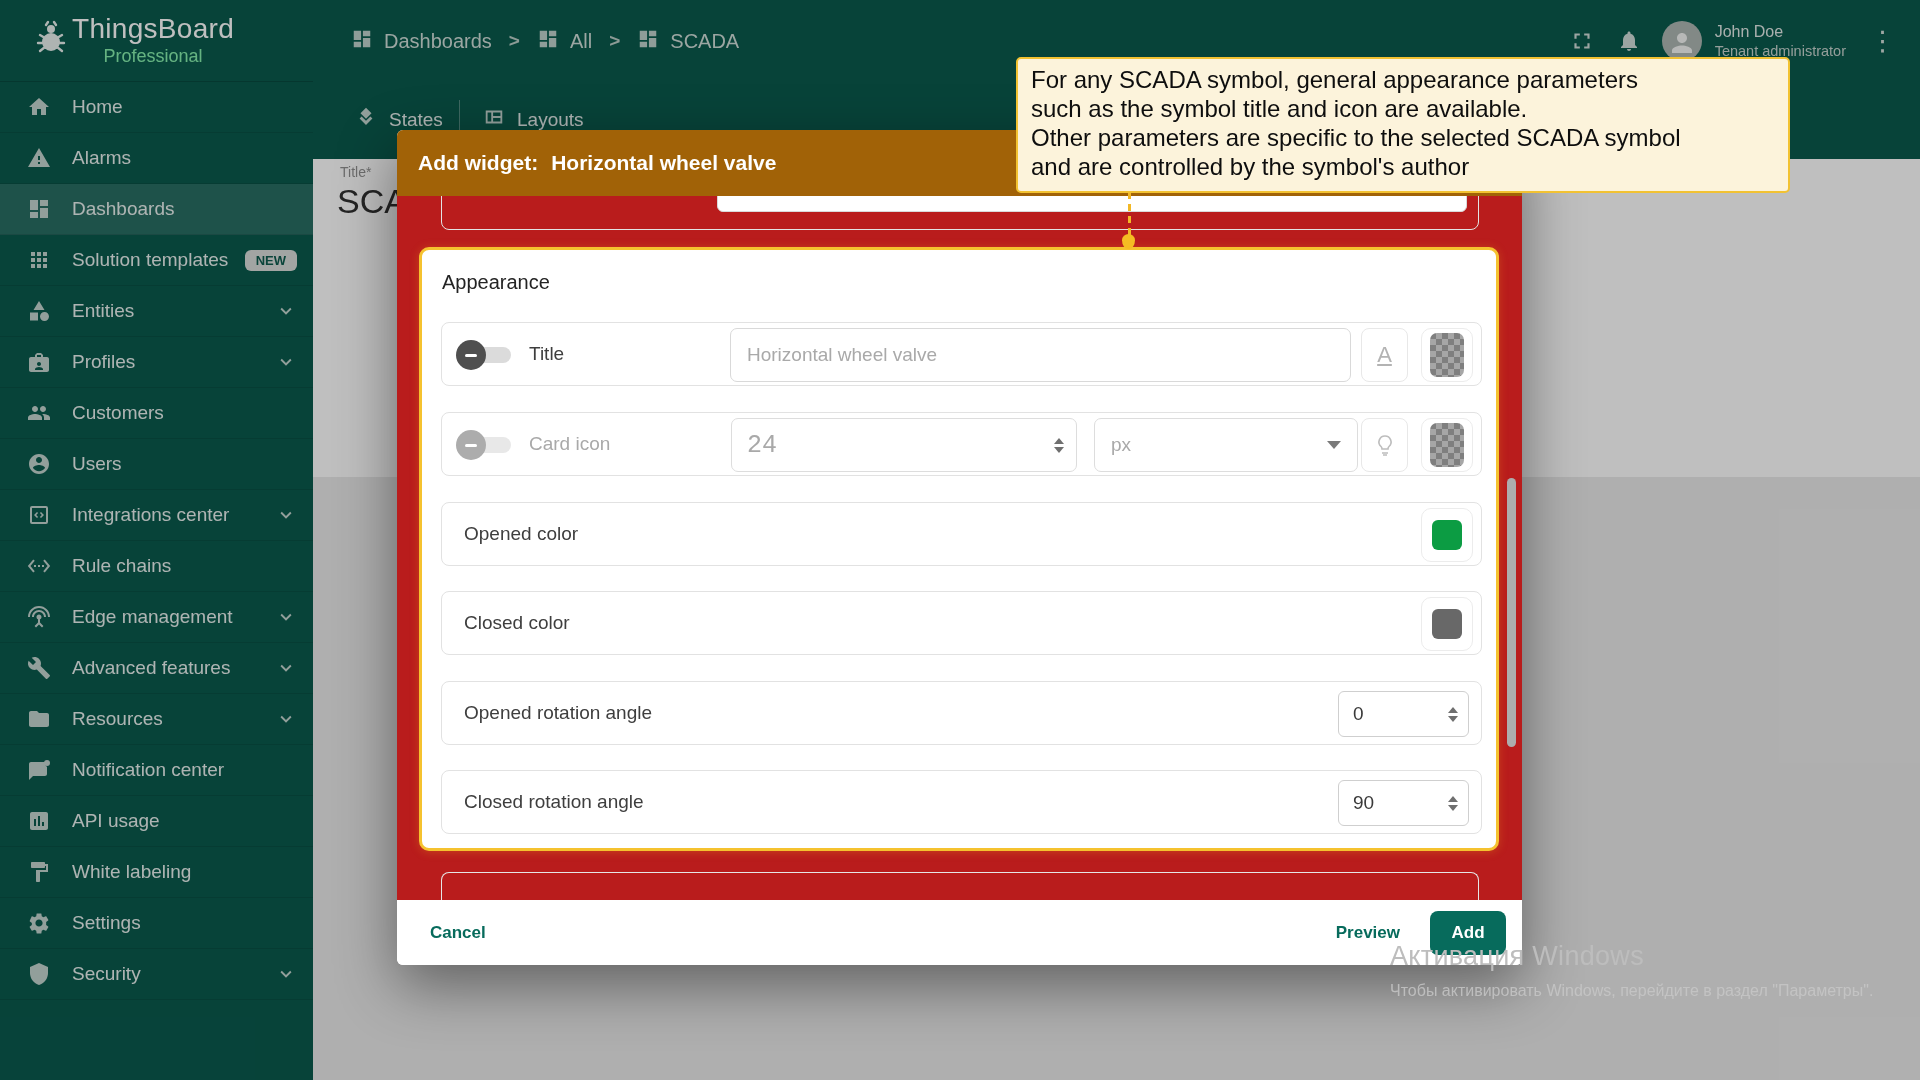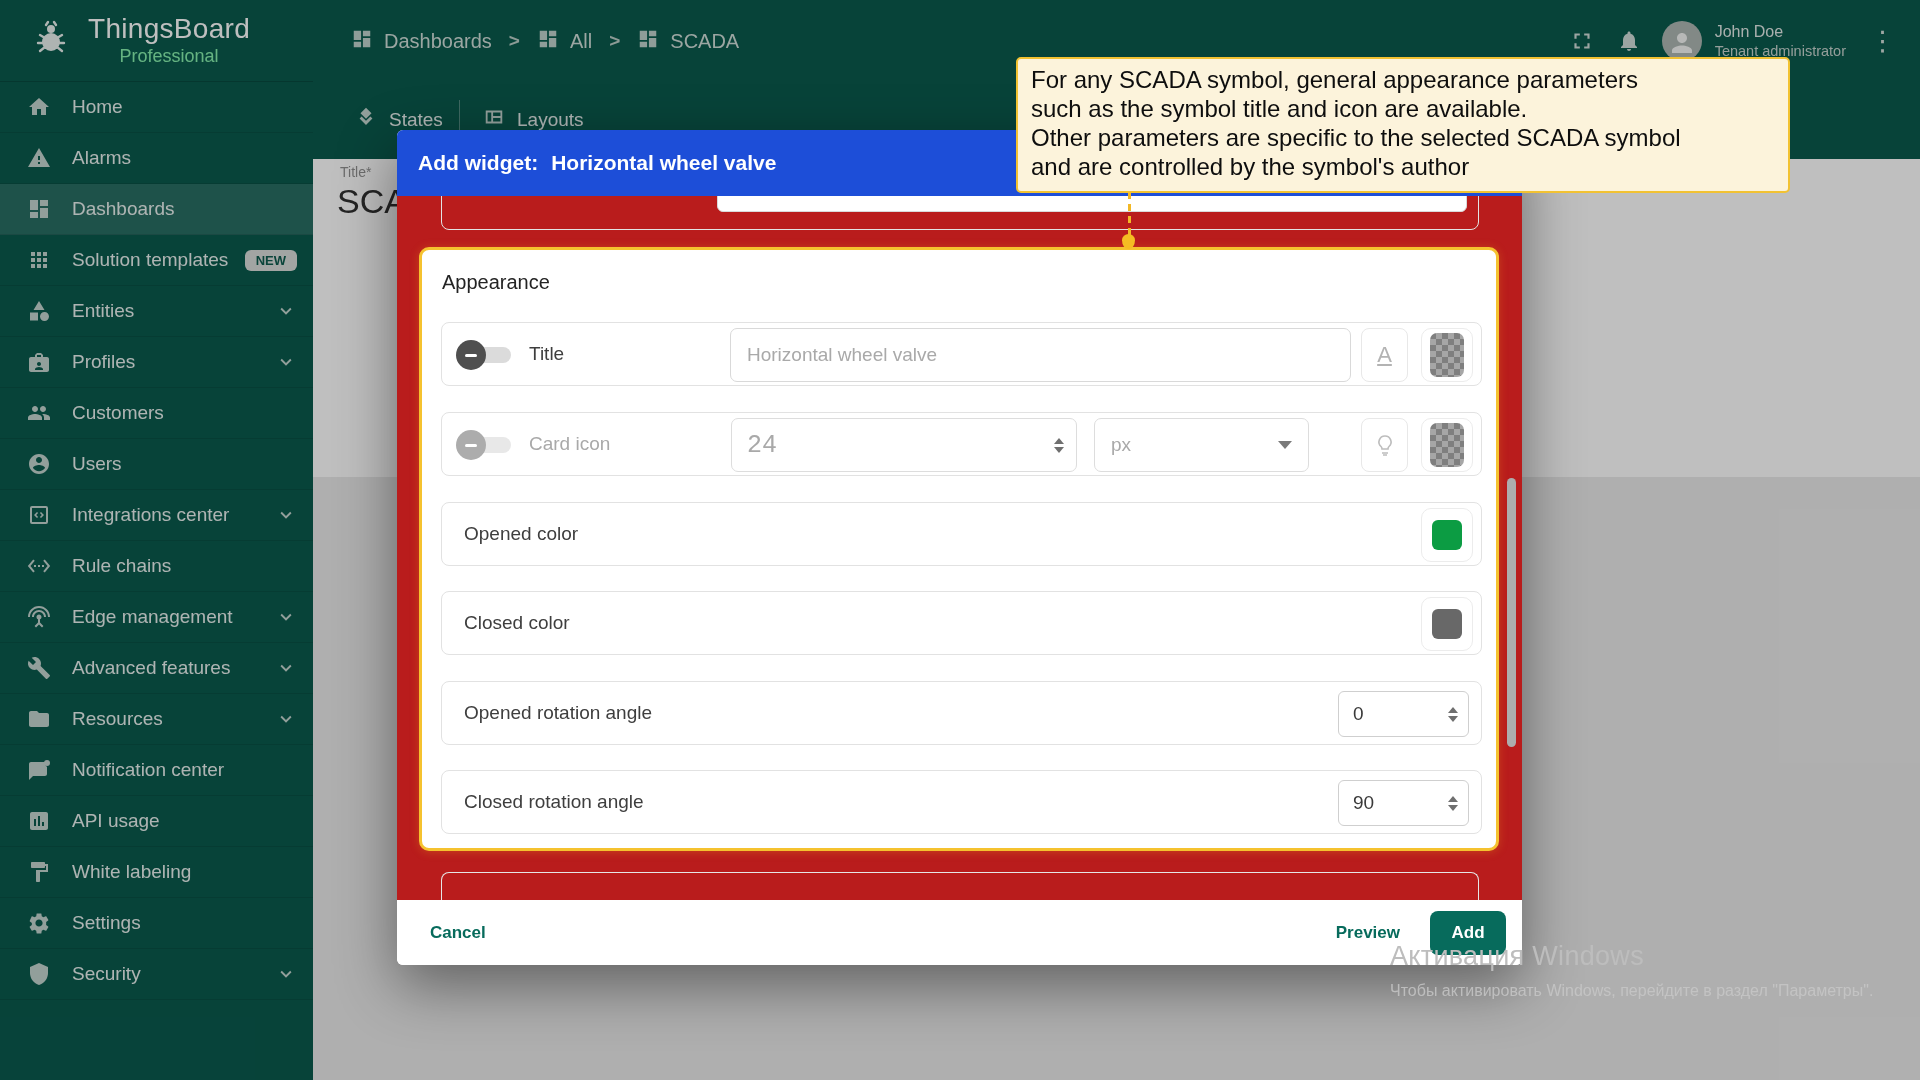--- a/index.html
+++ b/index.html
@@ -3,21 +3,21 @@
 <meta charset="utf-8">
 <style>
   *{margin:0;padding:0;box-sizing:border-box}
   html,body{width:1920px;height:1080px}
   body{font-family:"Liberation Sans",sans-serif;overflow:hidden;background:#fff}
   #screen{position:relative;width:1920px;height:1080px;overflow:hidden}
 
   
   .sidebar{position:absolute;left:0;top:0;width:313px;height:1080px;background:#07584B;z-index:1}
   .logo{height:82px;display:flex;align-items:center;padding-left:28px;border-bottom:1px solid rgba(0,0,0,.18)}
-  .brandbox{margin-left:16px}
+  .brandbox{margin-left:0}
   .brand{font-size:28px;color:#fff;font-weight:500;letter-spacing:.3px;line-height:1}
   .brandsub{font-size:18px;color:#86efac;text-align:center;margin-top:3px}
   .nav{position:absolute;top:82px;left:0;right:0}
   .nav-item{height:51px;display:flex;align-items:center;padding:0 16px 0 27px;border-bottom:1px solid rgba(0,0,0,.10);color:#E9F1EF;font-size:19px;cursor:pointer}
   .nav-item.active{background:rgba(255,255,255,.13)}
   .nicon{width:24px;height:24px;margin-right:21px;flex:none;display:flex;align-items:center;justify-content:center}
   .nicon svg{fill:#C3D4CF}
   .nlabel{white-space:nowrap}
   .badge-new{margin-left:auto;background:#D8DCD9;color:#0B5A4C;font-size:13px;font-weight:700;padding:4px 11px;border-radius:6px;line-height:1}
   .chev{margin-left:auto;width:22px;height:22px}
@@ -47,21 +47,21 @@
 
   .content-behind{position:absolute;left:313px;top:159px;width:1607px;height:921px;background:#EAEAEA;z-index:1}
   .content-top{position:absolute;top:0;left:0;right:0;height:318px;background:#FFF}
   .fieldlabel{position:absolute;left:27px;top:5px;font-size:14px;color:#909090}
   .bigtitle{position:absolute;left:24px;top:23px;font-size:34px;font-weight:500;color:#2E2E2E;width:64px;overflow:hidden;white-space:nowrap}
 
   .overlay{position:absolute;inset:0;background:rgba(8,8,8,.26);z-index:5}
 
   
   .modal{position:absolute;left:397px;top:130px;width:1125px;height:835px;background:#fff;border-radius:6px;box-shadow:0 20px 60px rgba(0,0,0,.45);z-index:10;overflow:hidden}
-  .mhead{height:66px;background:#1d4ed8;display:flex;align-items:center;padding-left:21px;color:#fff;font-size:21px;font-weight:700}
+  .mhead{height:66px;background:#a16207;display:flex;align-items:center;padding-left:21px;color:#fff;font-size:21px;font-weight:700}
   .mname{margin-left:13px}
   .mbody{position:relative;height:704px;background:#b91c1c;overflow:hidden}
   .pcardA{position:absolute;left:44px;top:-46px;width:1038px;height:80px;border:1px solid #E3E3E3;border-radius:8px}
   .pinputA{position:absolute;left:320px;top:-30px;width:750px;height:46px;border:1px solid #D9D9D9;border-radius:6px;background:#fff}
   .pcardB{position:absolute;left:44px;top:676px;width:1038px;height:60px;border:1px solid #E6E6E6;border-bottom:none;border-radius:8px 8px 0 0}
   .panel{position:absolute;left:22px;top:51px;width:1080px;height:604px;border:3px solid #F5C22F;border-radius:10px;background:#fff;box-shadow:0 1px 10px rgba(242,185,30,.25)}
   .ptitle{position:absolute;left:20px;top:21px;font-size:20px;color:#242424}
   .row{position:absolute;left:19px;width:1041px;height:64px;border:1px solid #E2E2E2;border-radius:8px;background:#fff}
   .r0{top:72px}.r1{top:162px}.r2{top:252px}.r3{top:341px}.r4{top:431px}.r5{top:520px}
   .rlabel{position:absolute;top:50%;transform:translateY(-50%);font-size:19px;color:#3E3E3E;white-space:nowrap}
@@ -72,21 +72,21 @@
   .track{position:absolute;left:9px;top:8px;width:46px;height:16px;border-radius:8px;background:#DBDBDB}
   .knob{position:absolute;left:0;top:1px;width:30px;height:30px;border-radius:50%;background:#4F4F4F;display:flex;align-items:center;justify-content:center}
   .knob::after{content:"";width:12px;height:3px;background:#fff;border-radius:2px}
   .toggle.off-dis .knob{background:#ACACAC}
   .toggle.off-dis .track{background:#E8E8E8}
 
   .tinput{position:absolute;left:288px;top:5px;width:621px;height:54px;border:1px solid #D9D9D9;border-radius:7px;padding:0 16px;font-size:19px;color:#3E3E3E;font-family:inherit;background:#fff;outline:none}
   .tinput::placeholder{color:#A9A9A9;opacity:1}
   .numwrap{position:absolute;left:289px;top:5px;width:346px;height:54px;border:1px solid #DDDDDD;border-radius:7px;display:flex;align-items:center;padding:0 12px 0 15px;background:#fff}
   .numval{font-size:25px;color:#A9A9A9;flex:1;border:none;outline:none;background:transparent;font-family:Liberation Mono, monospace;width:100%}
-  .selwrap{position:absolute;left:652px;top:5px;width:215px;height:54px;border:1px solid #DDDDDD;border-radius:7px;display:flex;align-items:center;padding:0 16px;background:#fff}
+  .selwrap{position:absolute;left:652px;top:5px;width:264px;height:54px;border:1px solid #DDDDDD;border-radius:7px;display:flex;align-items:center;padding:0 16px;background:#fff}
   .selval{font-size:19px;color:#A9A9A9;flex:1}
   .sqbtn{position:absolute;top:5px;width:47px;height:54px;border:1px solid #E8E8E8;border-radius:8px;background:#fff;display:flex;align-items:center;justify-content:center;cursor:pointer;font-family:inherit}
   .btn-a{left:919px;font-size:22px;color:#B3B3B3}
   .btn-a .adeco{text-decoration:underline}
   .btn-bulb{left:919px}
   .btn-bulb svg{fill:none;stroke:#BDBDBD;stroke-width:1.6}
   .btn-swatch{left:979px;width:52px;border-radius:10px;border-color:#ECECEC}
   .checker{width:34px;height:44px;border-radius:7px;background:repeating-conic-gradient(#A6A6A6 0% 25%,#7F7F7F 0% 50%) 0 0/12px 12px}
   .colorbtn{position:absolute;left:979px;top:5px;width:52px;height:54px;border:1px solid #ECECEC;border-radius:10px;background:#fff;display:flex;align-items:center;justify-content:center;cursor:pointer}
   .colorchip{width:30px;height:30px;border-radius:6px;background:#ccc}

